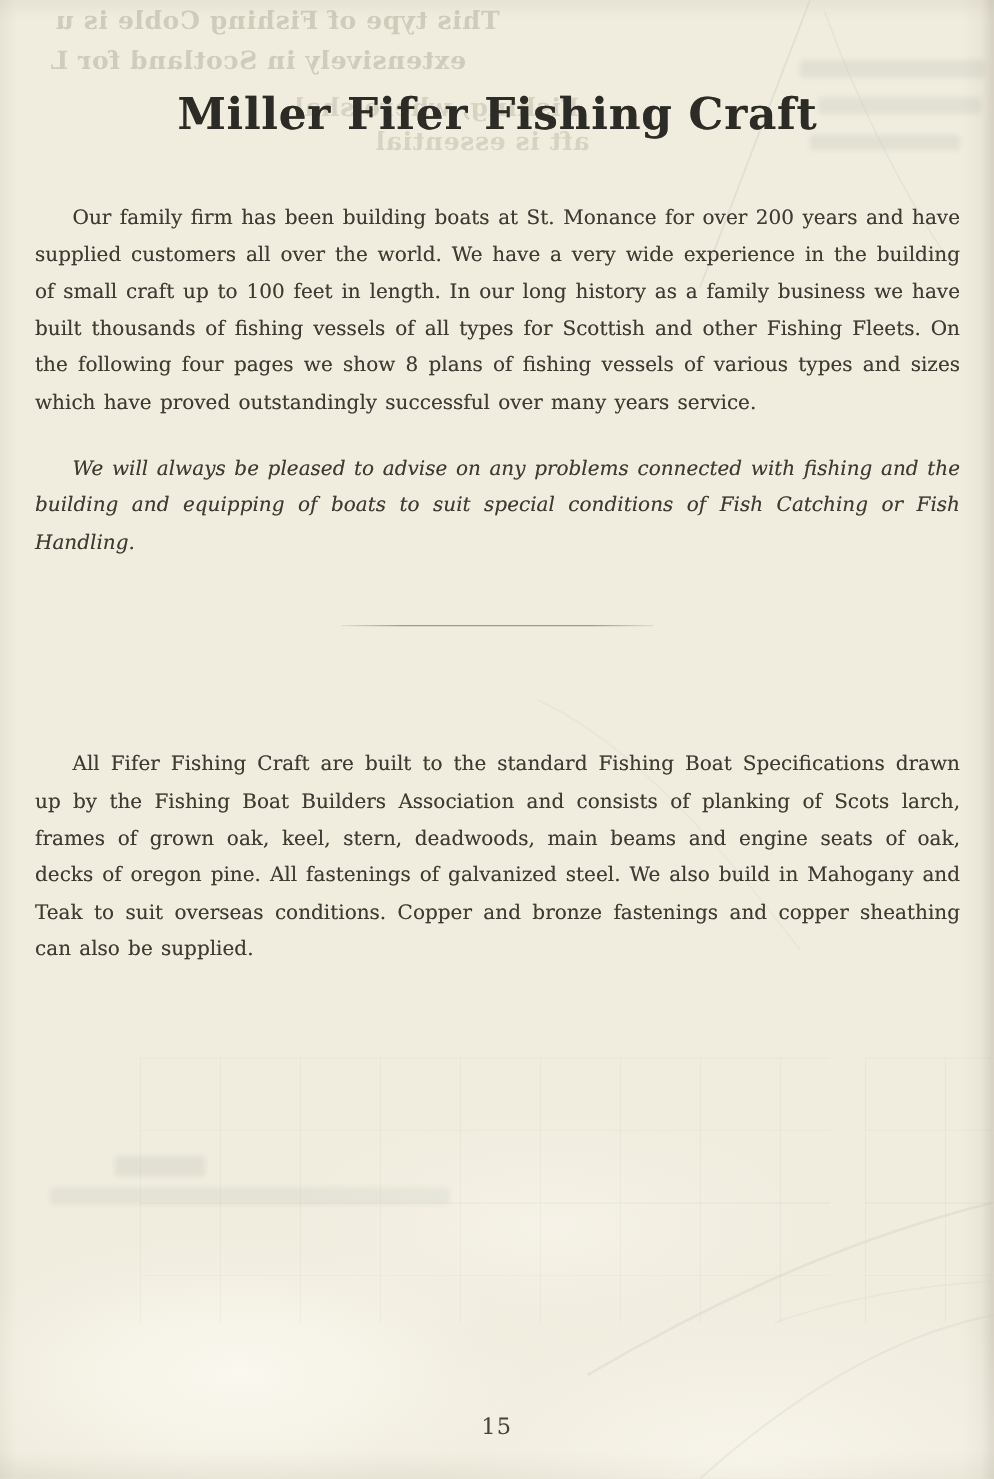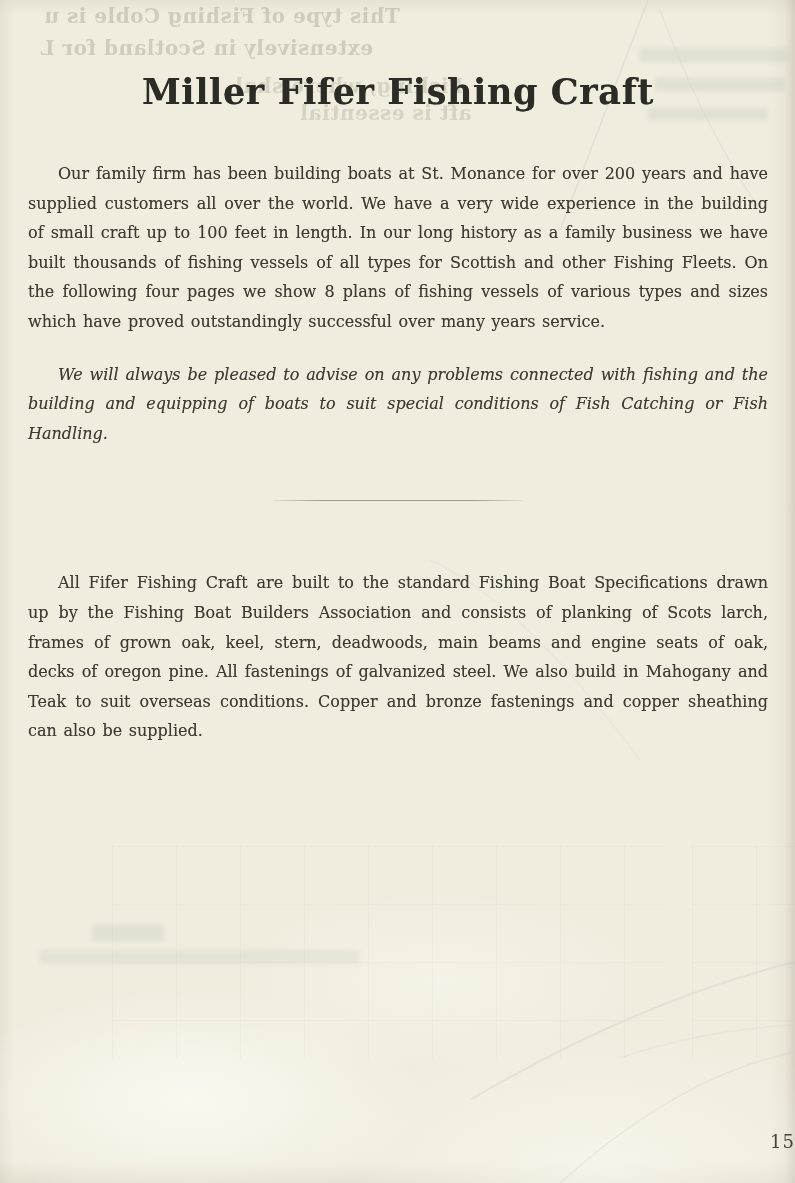--- a/index.html
+++ b/index.html
@@ -73,32 +73,32 @@
     font-size: 16px;
     line-height: 29.6px;
     text-align: justify;
     text-indent: 30px;
     word-spacing: 1.5px;
     color: #3c3a31;
     text-shadow: 0 0 0.4px rgba(60,58,49,0.45);
   }
   .para-1 { margin-top: 47px; }
   .para-2 { margin-top: 23px; font-style: italic; }
-  .para-3 { margin-top: 67px; }
+  .para-3 { margin-top: 95px; }
   .divider {
     width: 250px; height: 1px;
     border: none;
     margin: 52px auto 0 auto;
     background: linear-gradient(to right, rgba(148,143,128,0.15), rgba(130,126,112,0.75) 20%, rgba(130,126,112,0.75) 80%, rgba(148,143,128,0.15));
   }
   .page-number {
     position: absolute;
     left: 0; right: 0;
     top: 1131px;
-    text-align: right;
+    text-align: center;
     font-size: 18px;
     letter-spacing: 1px;
     color: #45433a;
   }
 </style>
 </head>
 <body>
 
 <div class="page">
 

